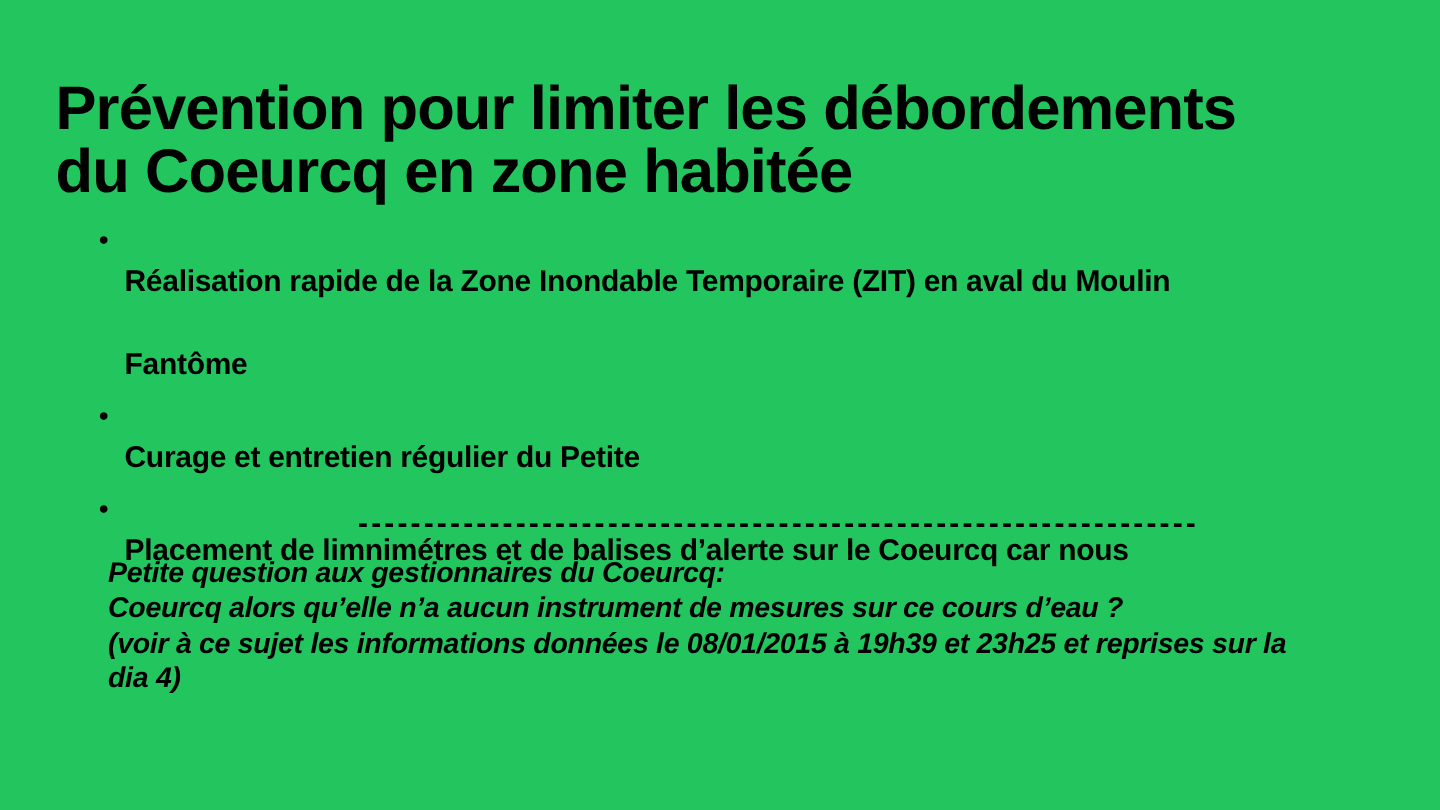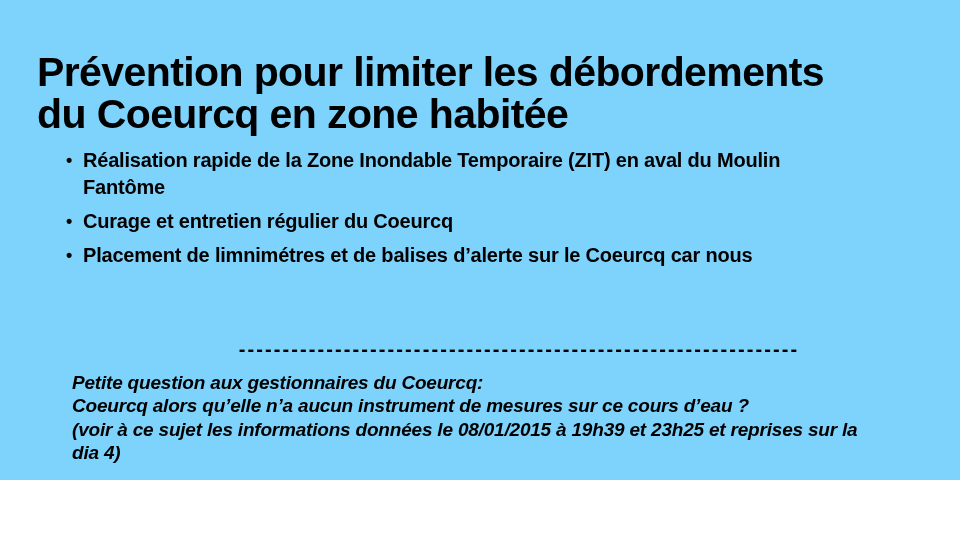--- a/index.html
+++ b/index.html
@@ -3,22 +3,22 @@
 <meta charset="utf-8">
 <style>
   html, body {
     margin: 0;
     padding: 0;
     background: #ffffff;
   }
   .slide {
     position: relative;
     width: 960px;
-    height: 480px;
-    background: #7dd3fc;
+    height: 540px;
+    background: #22c55e;
     color: #000000;
     font-family: "Liberation Sans", sans-serif;
     overflow: hidden;
   }
   .title {
     position: absolute;
     left: 37px;
     top: 24px;
     font-size: 41px;
     font-weight: 700;
@@ -45,20 +45,21 @@
     margin-bottom: 7px;
   }
   .bullet-marker {
     width: 17px;
     flex: 0 0 17px;
     font-size: 18px;
   }
   .bullet-text .line {
     display: block;
     white-space: nowrap;
+    margin-top: 28px;
   }
   .separator {
     position: absolute;
     left: 222px;
     top: 338px;
     width: 594px;
     font-size: 20px;
     font-weight: 700;
     letter-spacing: 2.1px;
     text-align: center;
@@ -98,21 +99,21 @@
       <span class="bullet-marker">•</span>
       <span class="bullet-text">
         <span class="line">Réalisation rapide de la Zone Inondable Temporaire (ZIT) en aval du Moulin</span>
         <span class="line">Fantôme</span>
       </span>
     </div>
 
     <div class="bullet-item">
       <span class="bullet-marker">•</span>
       <span class="bullet-text">
-        <span class="line">Curage et entretien régulier du Coeurcq</span>
+        <span class="line">Curage et entretien régulier du Petite</span>
       </span>
     </div>
 
     <div class="bullet-item">
       <span class="bullet-marker">•</span>
       <span class="bullet-text">
         <span class="line">Placement de limnimétres et de balises d’alerte sur le Coeurcq car nous</span>
       </span>
     </div>
 

